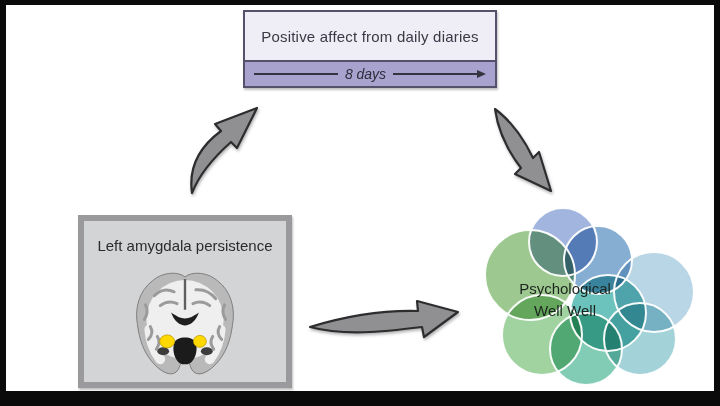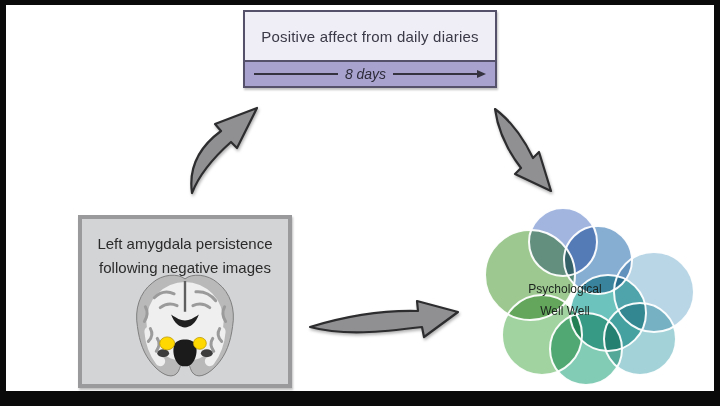--- a/index.html
+++ b/index.html
@@ -15,53 +15,52 @@
                  font-size:15px;color:#3a3947;letter-spacing:.2px;}
   .timeline-strip{height:26px;border-top:2px solid #55516b;box-sizing:border-box;
                   display:flex;align-items:center;padding:0 9px;gap:7px;}
   .t-line{flex:1;height:2px;background:#35333f;}
   .t-label{font-style:italic;font-size:14px;color:#2d2b3a;white-space:nowrap;}
   .t-head{width:0;height:0;border-left:9px solid #35333f;border-top:4.5px solid transparent;
           border-bottom:4.5px solid transparent;margin-left:-7px;}
 
   
   .left-box{position:absolute;left:72px;top:210px;width:214px;height:173px;
-            border:4px solid #1d4ed8;box-sizing:border-box;text-align:center;
+            border:6px solid #1d4ed8;box-sizing:border-box;text-align:center;
             box-shadow:1px 2px 2px rgba(0,0,0,0.25);}
   .left-box-text{margin-top:13px;font-size:15px;line-height:24px;color:#2b2b2b;}
   .brain{position:absolute;left:50%;transform:translateX(-50%);bottom:1px;
          width:109px;height:111px;}
 
   
   .overlay{position:absolute;left:0;top:0;width:708px;height:386px;}
   .flow-arrow{filter:drop-shadow(1px 2px 1.5px rgba(0,0,0,0.30));}
 
   .wellbeing-label{position:absolute;left:479px;top:273px;width:160px;text-align:center;
-                   font-size:12px;line-height:22px;color:#1c241e;z-index:5;}
+                   font-size:15px;line-height:22px;color:#1c241e;z-index:5;}
 </style>
 </head>
 <body>
 
 <div class="frame">
   <div class="canvas">
 
     <div class="top-box" style="background: rgb(239, 237, 245); border-color: rgb(85, 81, 107);">
       <div class="top-box-title">Positive affect from daily diaries</div>
       <div class="timeline-strip" style="background: rgb(167, 163, 206); border-top-color: rgb(85, 81, 107);">
         <span class="t-line" style="background: rgb(53, 51, 63);"></span>
         <span class="t-label">8 days</span>
         <span class="t-line" style="background: rgb(53, 51, 63);"></span>
         <span class="t-head" style="border-left-color: rgb(53, 51, 63);"></span>
       </div>
     </div>
 
     <div class="left-box" style="background: rgb(211, 212, 214); border-color: rgb(154, 154, 156);">
       <div class="left-box-text">
         <div>Left amygdala persistence</div>
-        <div>following negative images</div>
       </div>
 
       <svg class="brain" viewBox="0 0 110 112">
         <path d="M55,7 C48,1 32,2 22,11 C9,21 4,38 7,55 C9,70 13,83 23,94
                  C30,102 40,108 46,103 C50,100 49,95 52,93 L55,92 L58,93
                  C61,95 60,100 64,103 C70,108 80,102 87,94 C97,83 101,70 103,55
                  C106,38 101,21 88,11 C78,2 62,1 55,7 Z" fill="#b9b9b9" stroke="#7d7d7d" stroke-width="1"></path>
         <ellipse cx="55" cy="50" rx="39" ry="40" fill="#efefef"></ellipse>
         <path d="M30,90 C24,82 20,72 19,60 M80,90 C86,82 90,72 91,60" fill="none" stroke="#efefef" stroke-width="10" stroke-linecap="round"></path>
         <g fill="none" stroke="#9b9b9b" stroke-width="3" stroke-linecap="round">

